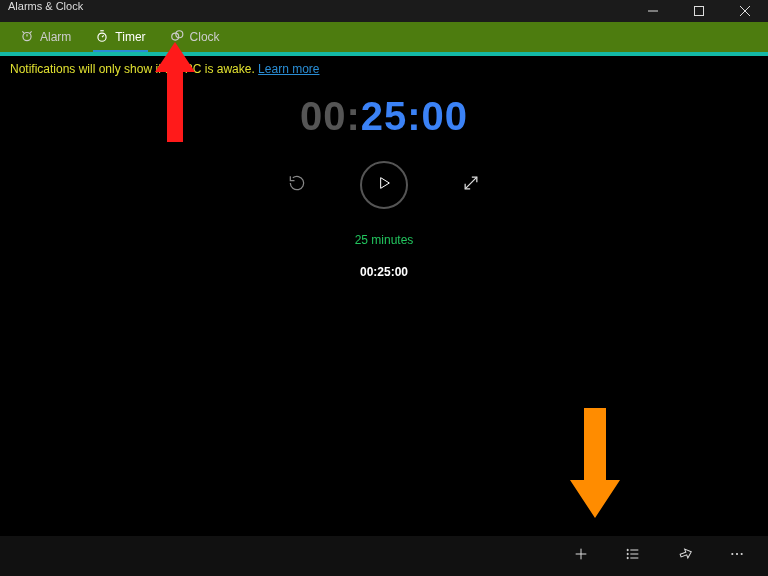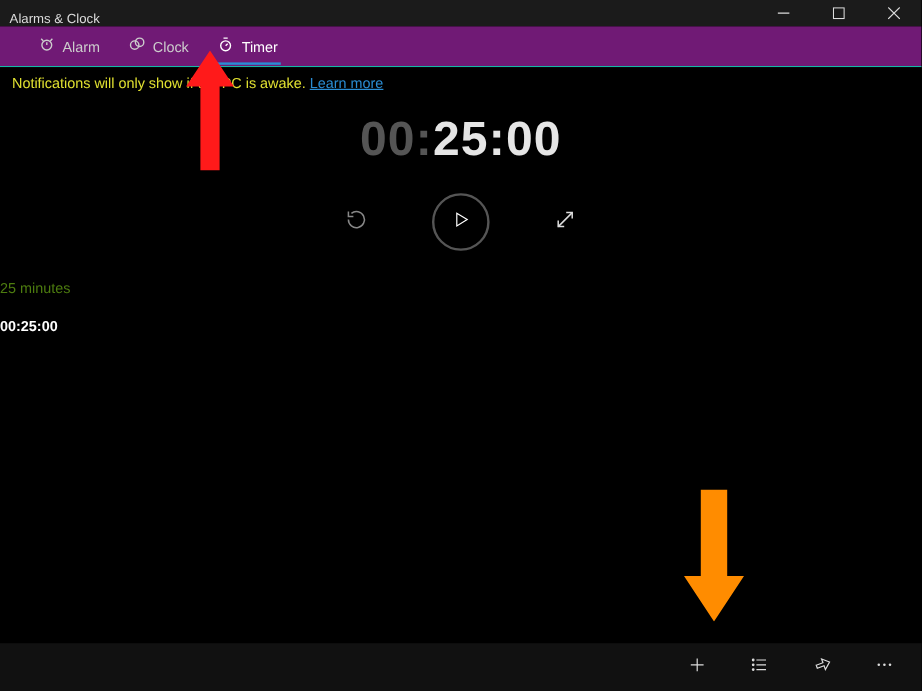--- a/index.html
+++ b/index.html
@@ -1,37 +1,37 @@
 <!DOCTYPE html>
 <html><head>
 <meta charset="utf-8">
 <style>
   * { box-sizing: border-box; margin: 0; padding: 0; }
   html, body { width: 768px; height: 576px; overflow: hidden; font-family: "Segoe UI", sans-serif; background:#000; }
-  .titlebar { height: 22px; background:#1b1b1b; display:flex; align-items:flex-end; color:#ddd; font-size:11px; padding-left:8px; }
+  .titlebar { height: 22px; background:#1b1b1b; display:flex; align-items:flex-start; color:#ddd; font-size:11px; padding-left:8px; }
   .titlebar .spacer { flex:1; }
   .winctl { width:46px; height:22px; display:flex; align-items:center; justify-content:center; color:#ddd; }
   .winctl svg { display:block; }
-  .tabs { height:34px; background:#701a75; display:flex; align-items:center; padding-left:20px; border-bottom:1px solid #14b8a6;}
+  .tabs { height:34px; background:#4d7c0f; display:flex; align-items:center; padding-left:8px; border-bottom:4px solid #14b8a6;}
   .tab { display:flex; align-items:center; gap:6px; padding:0 12px; height:34px; color:#ccc; font-size:12px; position:relative;}
   .tab.active { color:#fff; }
   .tab.active::after { content:""; position:absolute; left:10px; right:10px; bottom:2px; height:2px; background:#2a8dd4; }
   .tab svg { flex:0 0 auto; }
   .notice { background:#000; color:#e0e030; font-size:12px; padding:6px 10px; }
   .notice a { color:#2a8dd4; text-decoration:underline;margin-top:41px; }
   .stage { background:#000; height:calc(576px - 22px - 34px - 28px - 40px); position:relative; }
-  .timer-display { text-align:left; color:#fff; padding-top:12px; }
+  .timer-display { text-align:center; color:#fff; padding-top:12px; }
   .digits { font-size:40px; font-weight:700; letter-spacing:1px; display:flex; justify-content:center; align-items:baseline; }
   .digits .dim { color:#555; }
-  .digits .fat { color:#e5e5e5; }
+  .digits .fat { color:#3b82f6; }
   .controls { display:flex; justify-content:center; align-items:center; gap:50px; margin-top:22px; }
   .ctrl { width:26px; height:26px; display:flex; align-items:center; justify-content:center; color:#bbb; }
   .play { width:48px; height:48px; border:2px solid #555; border-radius:50%; display:flex; align-items:center; justify-content:center; color:#fff;}
   .name-row { margin-top:24px; color:#fff; font-size:12px; }
-  .name-row .timer-name { color:#4d7c0f; }
+  .name-row .timer-name { color:#22c55e; }
   .name-row .timer-full { font-weight:700; margin-top:18px; }
   .bottombar { position:absolute; bottom:0; left:0; right:0; height:40px; background:#111; display:flex; align-items:center; justify-content:flex-end; padding-right:6px; gap:2px; }
   .bbtn { width:50px; height:40px; display:flex; align-items:center; justify-content:center; color:#ddd; }
   
   .arrow { position:absolute; }
 </style>
 </head>
 <body>
 
 <div class="titlebar">
@@ -60,38 +60,38 @@
     <span>
       <svg width="14" height="14" viewBox="0 0 24 24" fill="none" stroke="#ccc" stroke-width="2">
           <circle cx="12" cy="13" r="7"></circle>
           <line x1="12" y1="13" x2="12" y2="9"></line>
           <line x1="4" y1="4" x2="7" y2="7"></line>
           <line x1="20" y1="4" x2="17" y2="7"></line>
         </svg>
     </span>
     <span>Alarm</span>
   </div>
-  <div class="tab">
-    <span>
-      <svg width="14" height="14" viewBox="0 0 24 24" fill="none" stroke="#ccc" stroke-width="2">
-          <circle cx="9" cy="13" r="6"></circle>
-          <circle cx="16" cy="9" r="6"></circle>
-        </svg>
-    </span>
-    <span>Clock</span>
-  </div>
   <div class="tab active">
     <span>
       <svg width="14" height="14" viewBox="0 0 24 24" fill="none" stroke="#fff" stroke-width="2">
           <circle cx="12" cy="14" r="7"></circle>
           <line x1="12" y1="14" x2="15" y2="11"></line>
           <line x1="9" y1="3" x2="15" y2="3"></line>
         </svg>
     </span>
     <span>Timer</span>
+  </div>
+  <div class="tab">
+    <span>
+      <svg width="14" height="14" viewBox="0 0 24 24" fill="none" stroke="#ccc" stroke-width="2">
+          <circle cx="9" cy="13" r="6"></circle>
+          <circle cx="16" cy="9" r="6"></circle>
+        </svg>
+    </span>
+    <span>Clock</span>
   </div>
 </div>
 
 <div class="notice">
   <span>Notifications will only show if the PC is awake. </span><a href="#">Learn more</a>
 </div>
 
 <div class="stage">
   <div class="timer-display">
     <div class="digits">

